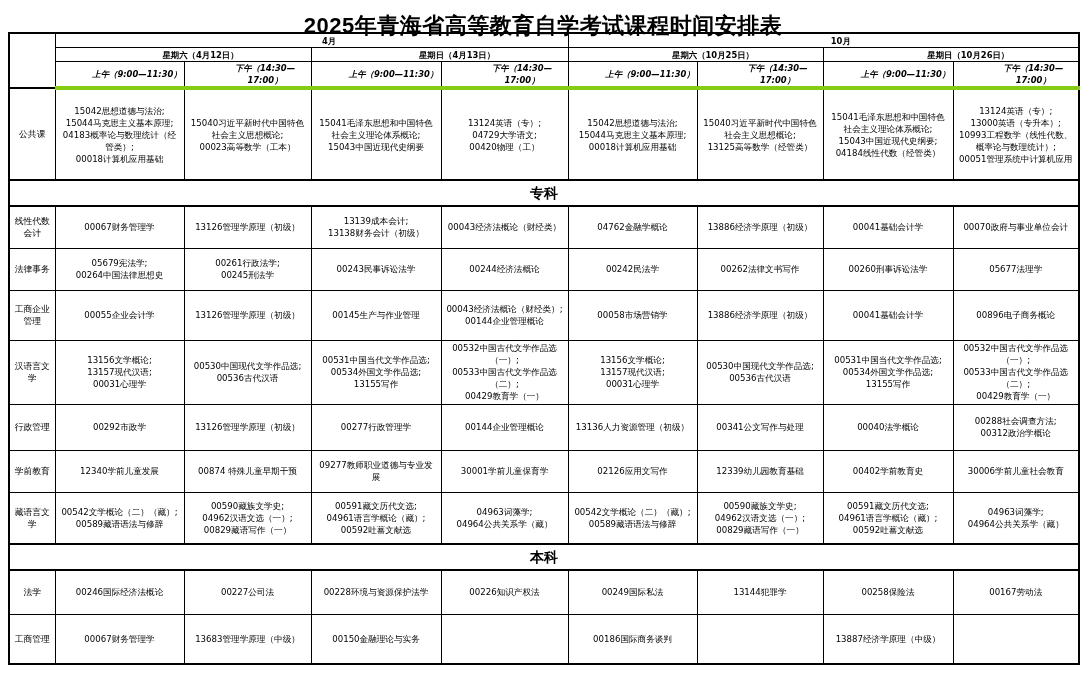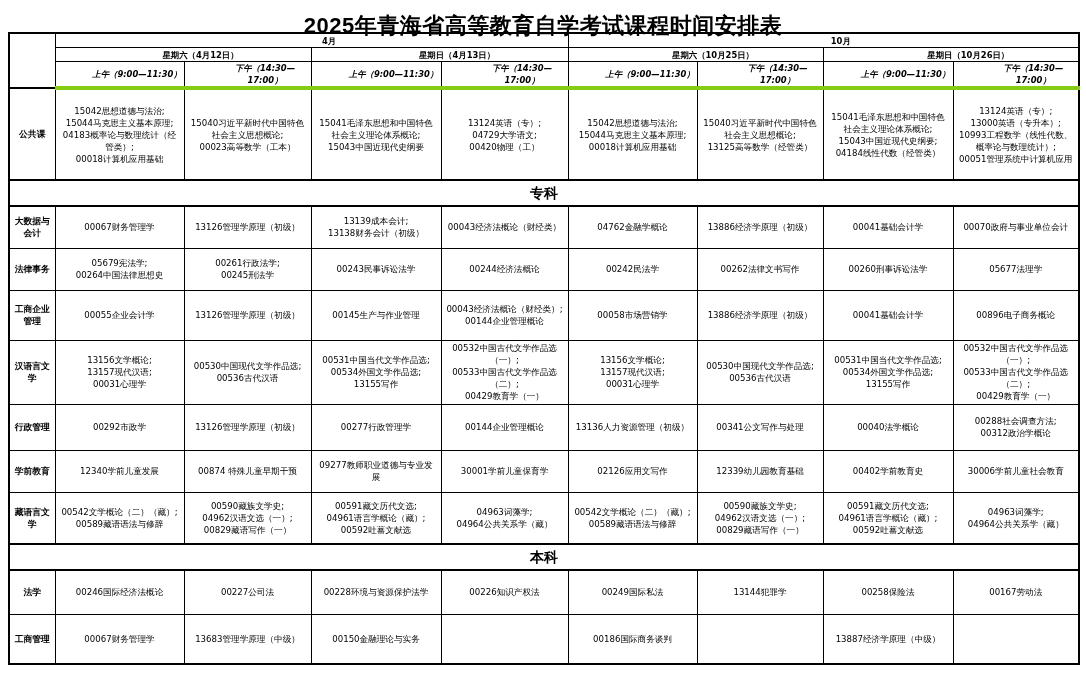--- a/index.html
+++ b/index.html
@@ -2,21 +2,21 @@
 <html><head>
 <meta charset="utf-8">
 <style>
   html, body { margin:0; padding:0; background:#ffffff; }
   body { width:1086px; height:696px; overflow:hidden; font-family:"DejaVu Sans", "Liberation Sans", sans-serif; color:#000; }
   .title { position:absolute; left:0; top:12px; width:1086px; text-align:center; font-family:"Liberation Sans","DejaVu Sans",sans-serif; font-weight:bold; font-size:22px; letter-spacing:0.5px; line-height:28px; }
   table { position:absolute; left:8px; top:32px; border-collapse:collapse; table-layout:fixed; }
   td { border:1px solid #000; text-align:center; vertical-align:middle; padding:0 1px; font-size:8.6px; line-height:12px; overflow:hidden; }
   .hdr td { font-weight:bold; font-size:8.4px; height:13px;padding-left:36px; }
   .hdr3 td { border-bottom:4px solid #84cc16; height:15px;font-style:italic; }
-  .rowlabel { font-weight:bold; font-size:8.8px; line-height:12px;margin-top:15px; }
+  .rowlabel { font-weight:normal; font-size:8.8px; line-height:12px;margin-top:15px; }
   .section td { font-weight:bold; font-size:14px; border-top:2px solid #000; border-bottom:2px solid #000; }
   .outer { border:2px solid #000; }
   .cell-line { display:block; }
 </style>
 </head>
 <body>
 
 <div class="title">2025年青海省高等教育自学考试课程时间安排表</div>
 
 <table class="outer">
@@ -101,21 +101,21 @@
           <span class="cell-line">10993工程数学（线性代数、</span>
           <span class="cell-line">概率论与数理统计）;</span>
           <span class="cell-line">00051管理系统中计算机应用</span>
         </td>
       </tr>
       <tr class="section" style="height: 26px;">
         <td colspan="9">专科</td>
       </tr>
       <tr style="height: 42px;">
         <td class="rowlabel">
-          <span class="cell-line">大数据与</span>
+          <span class="cell-line">线性代数</span>
           <span class="cell-line">会计</span>
         </td>
         <td>
           <span class="cell-line">00067财务管理学</span>
         </td>
         <td>
           <span class="cell-line">13126管理学原理（初级）</span>
         </td>
         <td>
           <span class="cell-line">13139成本会计;</span>

